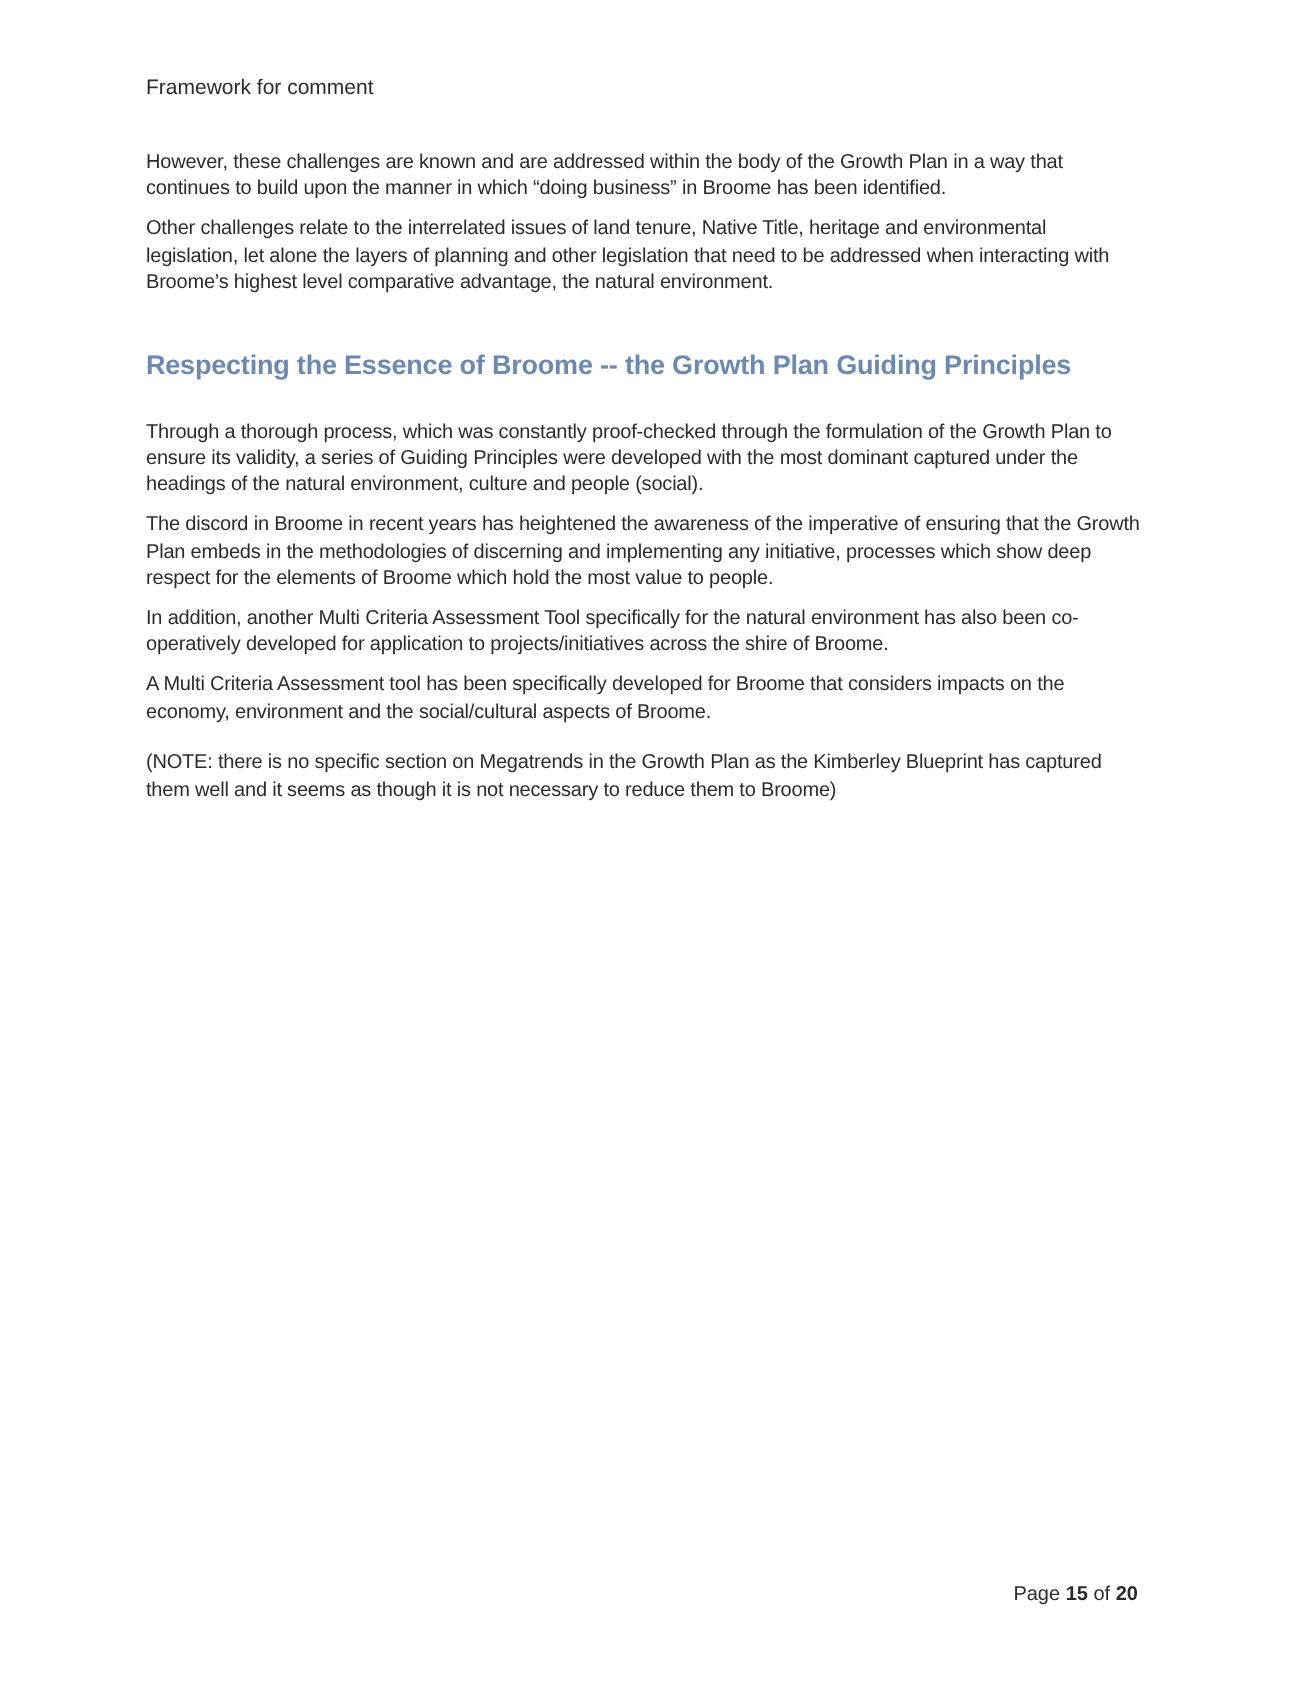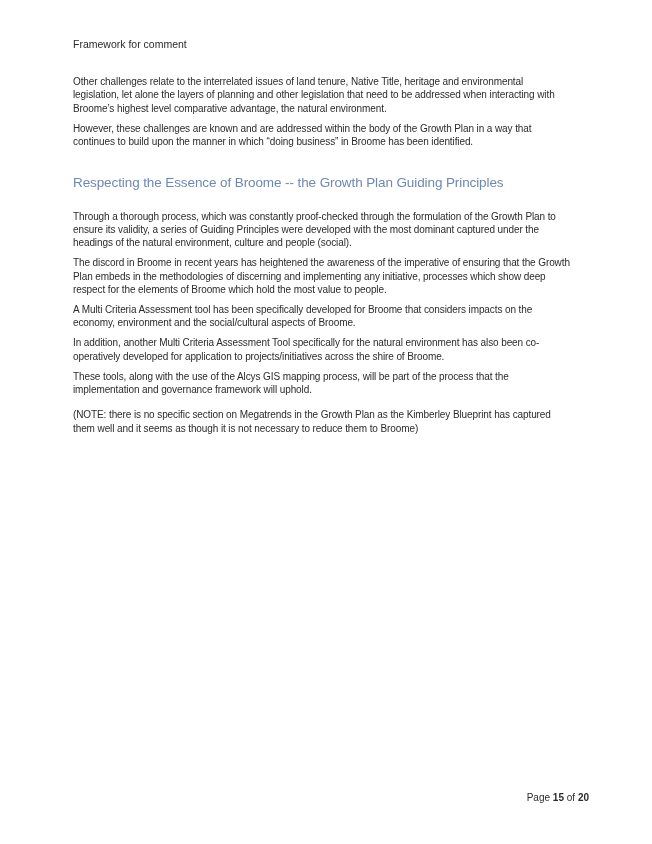--- a/index.html
+++ b/index.html
@@ -32,64 +32,63 @@
   p.body-para {
     font-size: 10px;
     line-height: 13.4px;
     letter-spacing: -0.1px;
     margin: 0 0 6.5px 0;
     color: #2b2b2b;
   }
   h2.section-heading {
     font-size: 13.5px;
     line-height: 17px;
-    font-weight: 400;
+    font-weight: 700;
     letter-spacing: -0.1px;
     margin: 25px 0 19px 0;
   }
   p.note-para {
     margin-top: 12px;
   }
   .doc-footer {
     position: absolute;
     top: 778px;
-    right: 63px;
+    right: 83px;
     font-size: 10px;
     line-height: 13px;
     color: #2b2b2b;
     white-space: pre;
   }
   .doc-footer .bold {
     font-weight: 700;
   }
 </style>
 </head>
 <body>
 
 <div class="page">
   <div class="content">
 
     <div class="doc-header">Framework for comment</div>
 
+    <p class="body-para">However, these challenges are known and are addressed within the body of the Growth Plan in a way that continues to build upon the manner in which “doing business” in Broome has been identified.</p>
+
     <p class="body-para">Other challenges relate to the interrelated issues of land tenure, Native Title, heritage and environmental legislation, let alone the layers of planning and other legislation that need to be addressed when interacting with Broome’s highest level comparative advantage, the natural environment.</p>
-
-    <p class="body-para">However, these challenges are known and are addressed within the body of the Growth Plan in a way that continues to build upon the manner in which “doing business” in Broome has been identified.</p>
 
     <h2 class="section-heading" style="color: rgb(109, 137, 176);">Respecting the Essence of Broome -- the Growth Plan Guiding Principles</h2>
 
     <p class="body-para">Through a thorough process, which was constantly proof-checked through the formulation of the Growth Plan to ensure its validity, a series of Guiding Principles were developed with the most dominant captured under the headings of the natural environment, culture and people (social).</p>
 
     <p class="body-para">The discord in Broome in recent years has heightened the awareness of the imperative of ensuring that the Growth Plan embeds in the methodologies of discerning and implementing any initiative, processes which show deep respect for the elements of Broome which hold the most value to people.</p>
 
 
+    <p class="body-para">In addition, another Multi Criteria Assessment Tool specifically for the natural environment has also been co-operatively developed for application to projects/initiatives across the shire of Broome.</p>
+
     <p class="body-para">A Multi Criteria Assessment tool has been specifically developed for Broome that considers impacts on the economy, environment and the social/cultural aspects of Broome.</p>
 
-    <p class="body-para">In addition, another Multi Criteria Assessment Tool specifically for the natural environment has also been co-operatively developed for application to projects/initiatives across the shire of Broome.</p>
-
-    <p class="body-para">These tools, along with the use of the Alcys GIS mapping process, will be part of the process that the implementation and governance framework will uphold.</p>
 
 
     <p class="body-para note-para">(NOTE: there is no specific section on Megatrends in the Growth Plan as the Kimberley Blueprint has captured them well and it seems as though it is not necessary to reduce them to Broome)</p>
 
   </div>
 
   <div class="doc-footer">
     <span>Page </span><span class="bold">15</span><span> of </span><span class="bold">20</span>
   </div>
 </div>

